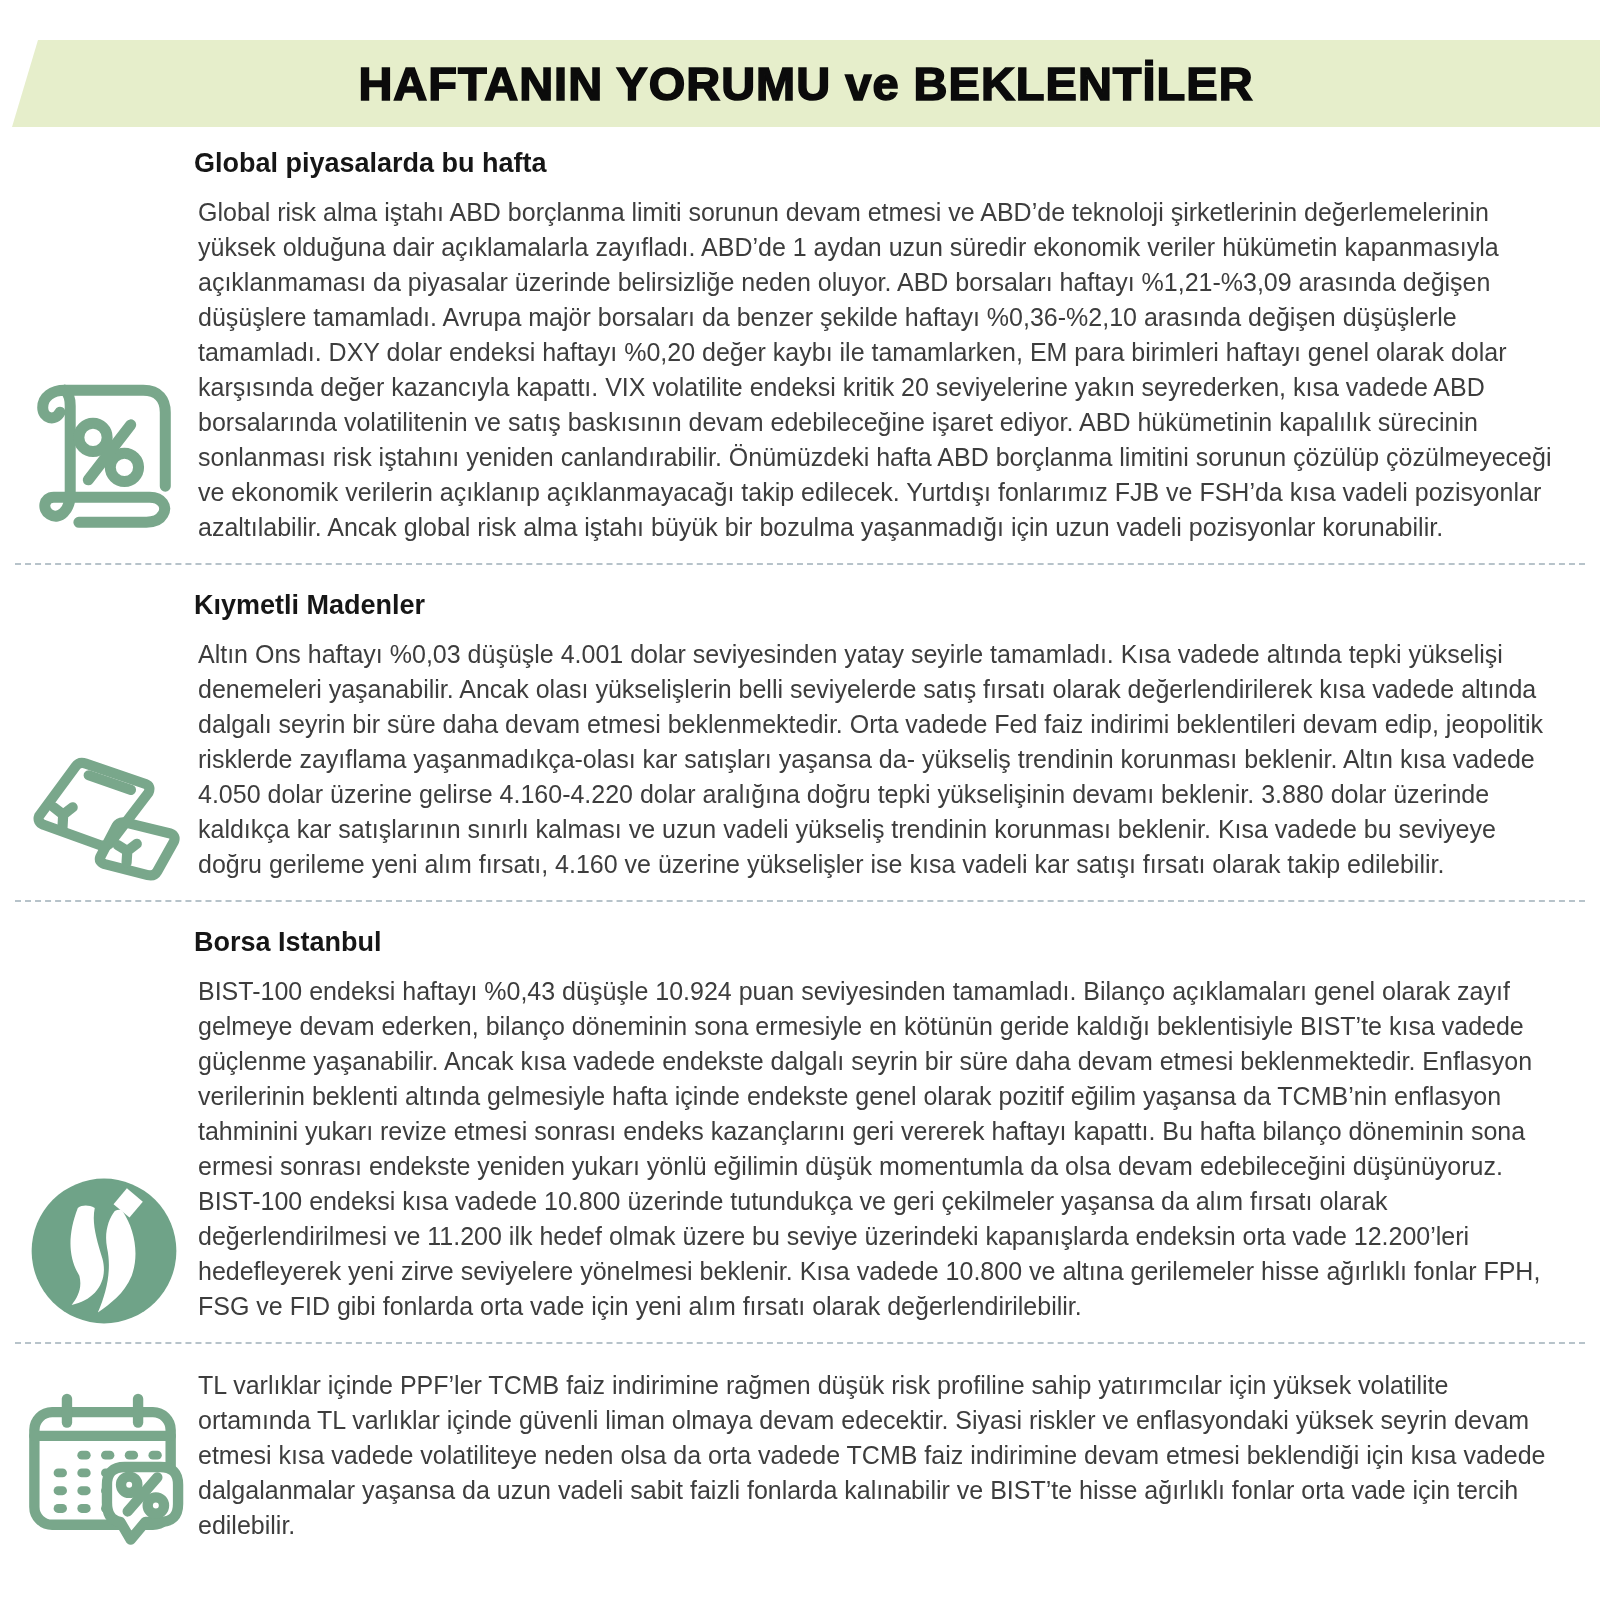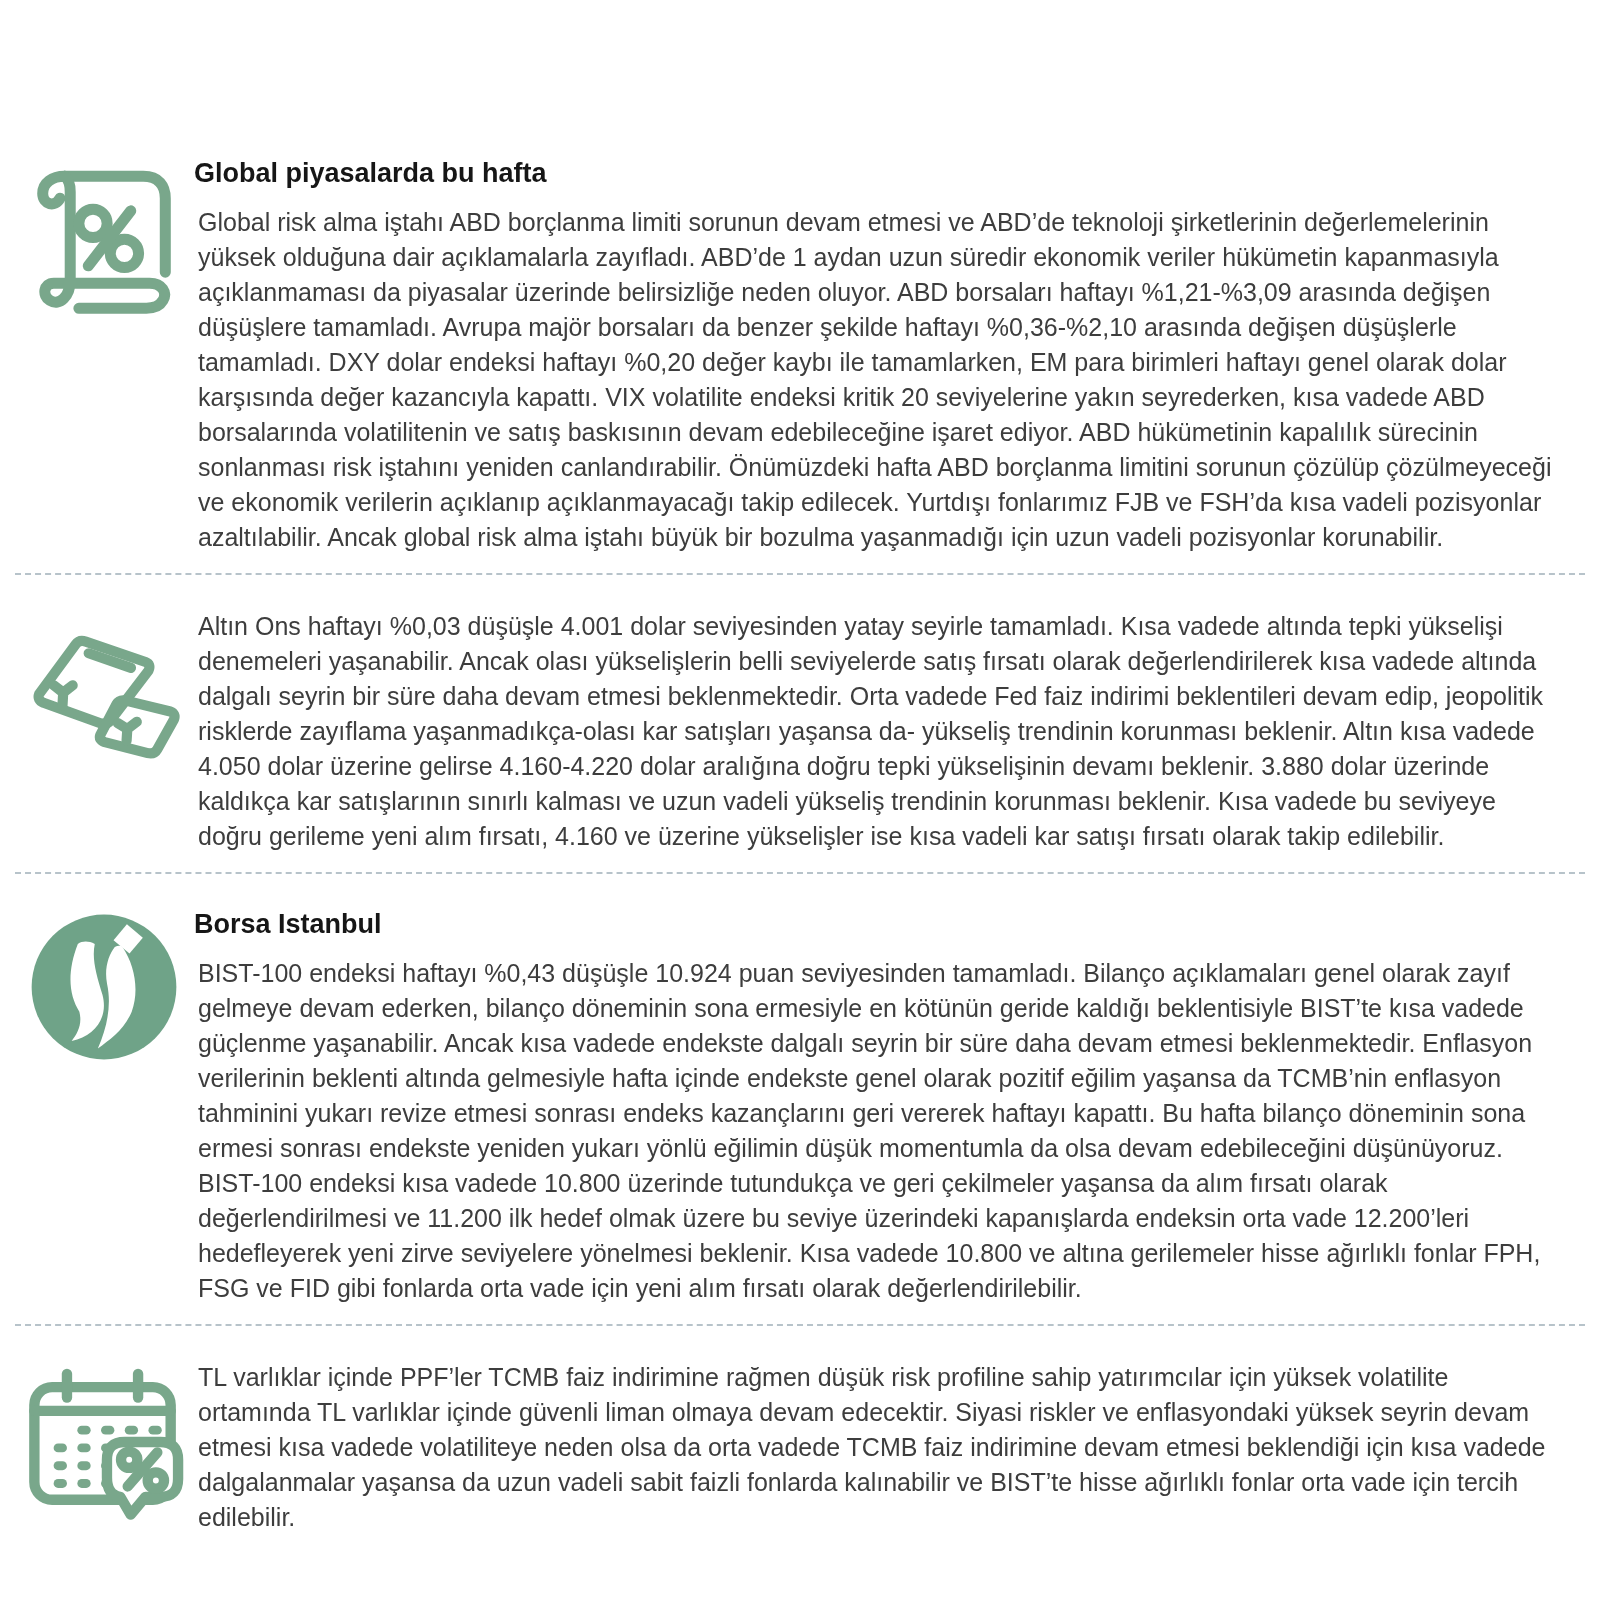--- a/index.html
+++ b/index.html
@@ -22,21 +22,21 @@
     margin:0;
     font-size:47px;line-height:1;
     font-weight:700;
     letter-spacing:1px;
     color:#0b0b0b;
     -webkit-text-stroke:1.6px #0b0b0b;
     paint-order:stroke fill;
   }
   
   .content{position:absolute;left:0;top:127px;width:1600px;}
-  .section{display:flex;align-items:flex-start;padding:26px 34px 10px 14px;}
+  .section{display:flex;align-items:flex-end;padding:16px 34px 10px 14px;}
   .icon-cell{flex:none;width:180px;display:flex;justify-content:center;padding-top:6px;}
   .text-cell{flex:1;min-width:0;padding-right:4px;}
   .section h2{
     margin:4px 0 16px 0;
     font-size:27px;line-height:32px;
     font-weight:700;color:#161616;
   }
   .section p{
     margin:4px;
     font-size:25px;line-height:35px;
@@ -51,20 +51,23 @@
   .ic .st{fill:none;stroke:#79a78b;stroke-width:7;stroke-linecap:round;stroke-linejoin:round;}
   .ic .dot{fill:#79a78b;stroke:none;}
   .ic .wh{fill:#ffffff;stroke:none;}
   .ic .bub{fill:#ffffff;stroke:#79a78b;stroke-width:7;stroke-linecap:round;stroke-linejoin:round;}
 </style>
 </head>
 <body>
 
 <div id="page">
 
+  <div class="title-band">
+    <h1>HAFTANIN YORUMU ve BEKLENTİLER</h1>
+  </div>
 
   <div class="content">
 
     <div class="section">
       <div class="icon-cell">
         <svg class="ic" width="160" height="176" viewBox="0 0 100 112" aria-hidden="true">
           <path class="st" d="M25 11 H75 C85 11 89 17 89 25 V72"></path>
           <path class="st" d="M25 11 C17 11 11 15 11 22 C11 29 19 31 22 25"></path>
           <path class="st" d="M25 11 C27.5 13 28.5 16 28.5 21 V77 C28.5 87 22 94 15.5 90 C10.5 87 11.5 79 18 79 H79 C87 79 90.5 85 87.5 90 C85.5 93.5 82 95 77 95 H34"></path>
           <circle class="st" cx="43" cy="41" r="9"></circle>
@@ -84,20 +87,21 @@
       <div class="icon-cell">
         <svg class="ic" width="168" height="153" viewBox="0 0 115 105" aria-hidden="true">
           <path class="st" d="M13 57 L38 23 Q40.5 19.5 45 21 L86 35 Q90 36.5 88 41 L62 75 Q59.5 78.5 55 77 L16 63 Q11.5 61 13 57 Z"></path>
           <line class="st" x1="47" y1="29" x2="76" y2="39"></line>
           <path class="st" d="M23 51 L29.5 56 M36 51 L29.5 56 M29.5 56 L29 65"></path>
           <path class="st" d="M55 85 L66 64 Q68 60.5 72.5 61.5 L103 69 Q107 70.5 105.5 74.5 L94 95 Q92 98.5 87.5 97.5 L58 90 Q53.5 88.5 55 85 Z"></path>
           <path class="st" d="M67 77 L73.5 81 M80 76 L73.5 81 M73.5 81 L73 89"></path>
         </svg>
       </div>
       <div class="text-cell">
+        <h2>Kıymetli Madenler</h2>
         <p>Altın Ons haftayı %0,03 düşüşle 4.001 dolar seviyesinden yatay seyirle tamamladı. Kısa vadede altında tepki yükselişi denemeleri yaşanabilir. Ancak olası yükselişlerin belli seviyelerde satış fırsatı olarak değerlendirilerek kısa vadede altında dalgalı seyrin bir süre daha devam etmesi beklenmektedir. Orta vadede Fed faiz indirimi beklentileri devam edip, jeopolitik risklerde zayıflama yaşanmadıkça-olası kar satışları yaşansa da- yükseliş trendinin korunması beklenir. Altın kısa vadede 4.050 dolar üzerine gelirse 4.160-4.220 dolar aralığına doğru tepki yükselişinin devamı beklenir. 3.880 dolar üzerinde kaldıkça kar satışlarının sınırlı kalması ve uzun vadeli yükseliş trendinin korunması beklenir. Kısa vadede bu seviyeye doğru gerileme yeni alım fırsatı, 4.160 ve üzerine yükselişler ise kısa vadeli kar satışı fırsatı olarak takip edilebilir.</p>
       </div>
     </div>
 
     <div class="sep"></div>
 
     <div class="section">
       <div class="icon-cell">
         <svg class="ic" width="154" height="154" viewBox="0 0 100 100" aria-hidden="true">
           <circle cx="50" cy="50" r="47" fill="#6fa388"></circle>

